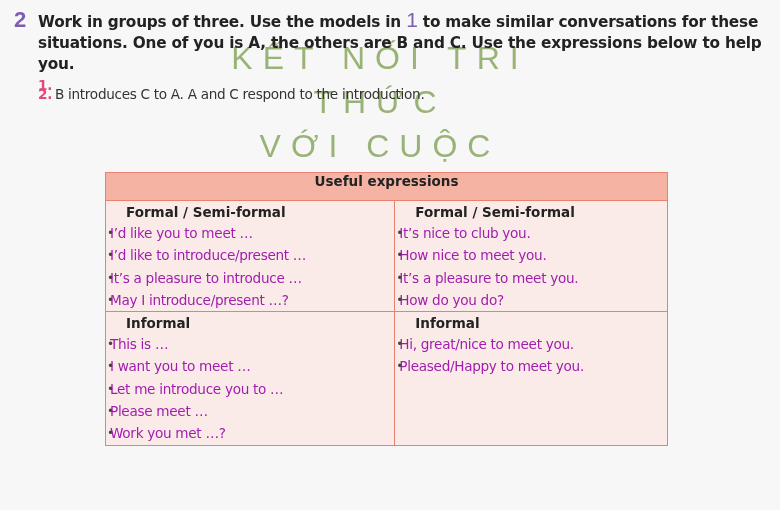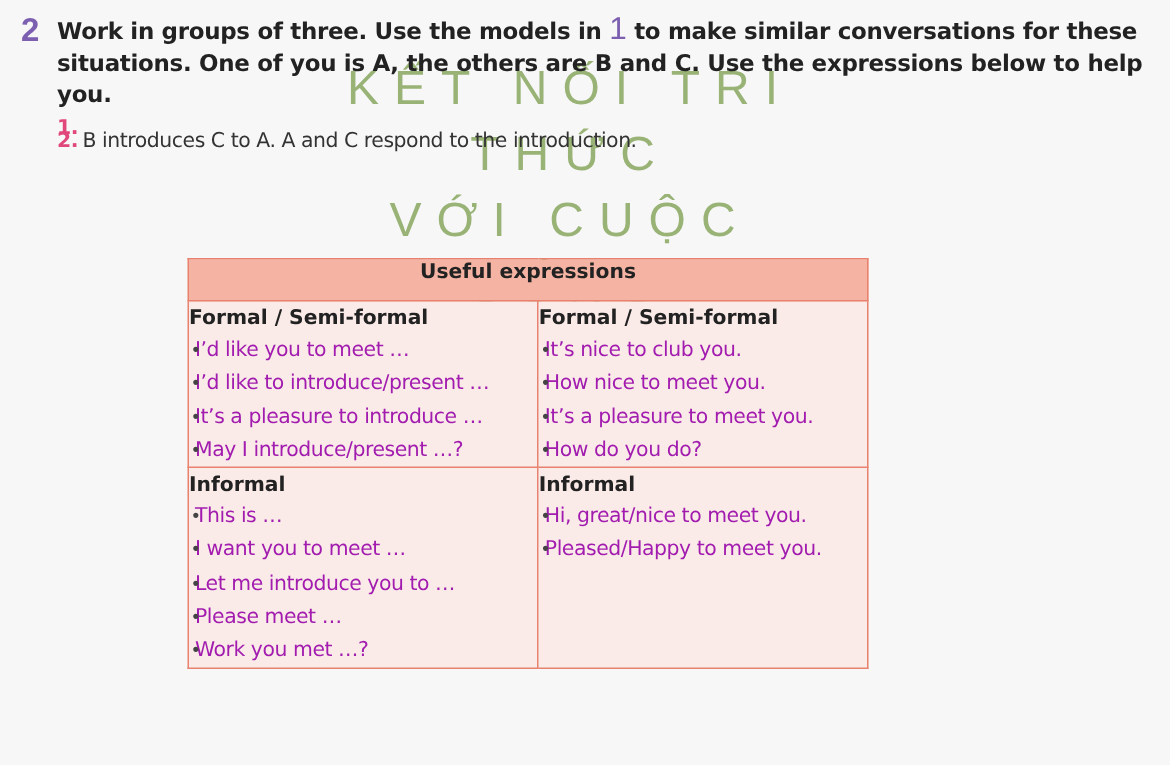--- a/index.html
+++ b/index.html
@@ -25,30 +25,29 @@
   }
   .task-text {
     margin-left: 24px; font-weight: bold; font-size: 15.3px; line-height: 21px;
     color: #222; font-family: "DejaVu Sans", sans-serif; letter-spacing: -0.2px;
   }
   .task-text .ref { color: #7c5fb0; font-size: 21px; font-weight: normal; font-family: "Liberation Sans", sans-serif; }
   .situations { position: absolute; left: 38px; top: 76px; z-index: 1; }
   .situation { position: relative; padding-left: 17px; font-size: 13.6px; line-height: 18px; color: #333; margin-bottom: 9px; font-family: "DejaVu Sans", sans-serif; letter-spacing: -0.3px; }
   .situation .num { position: absolute; left: 0; top: 0; font-weight: bold; color: #e0477a; }
   table.expr {
-    position: absolute; left: 105px; top: 172px; width: 454px;
+    position: absolute; left: 105px; top: 172px; width: 563px;
     border-collapse: collapse; z-index: 1;
     font-family: "DejaVu Sans", sans-serif;
-    margin-left: 20px;
   }
   table.expr td, table.expr th { border: 1.5px solid #e8826e; padding: 0; vertical-align: top; }
   th.title { background: #f5b4a3; height: 27px; font-size: 13.5px; font-weight: bold; text-align: center; vertical-align: middle; color: #222; }
   th.colhead { background: #fbd3ca; height: 27px; font-size: 13.5px; font-weight: bold; text-align: center; vertical-align: middle; color: #222; width: 50%; }
   td.cell { background: #faebe8; padding: 3px 8px 4px 9px; }
-  .sub { font-weight: bold; font-size: 13.5px; line-height: 20px; color: #222; margin-top: 1px; }
+  .sub { font-weight: bold; font-size: 13.5px; line-height: 20px; color: #222; margin-top: 1px; padding-left: 20px; }
   ul.items { list-style: none; margin: 0; padding: 0; }
   ul.items li { position: relative; padding-left: 4px; font-size: 13.6px; line-height: 22.3px; color: #a21caf; letter-spacing: -0.3px; }
   ul.items li::before { content: "•"; position: absolute; left: 1px; top: 0; color: #444; font-size: 12px; }
 </style>
 </head>
 <body>
 
 <div class="watermark">
   <div>KẾT NỐI TRI THỨC</div>
   <div>VỚI CUỘC SỐNG</div>

